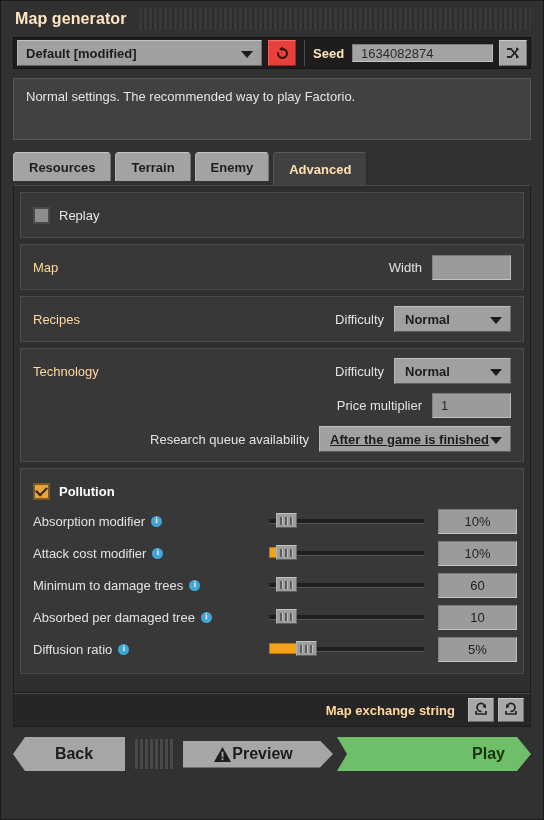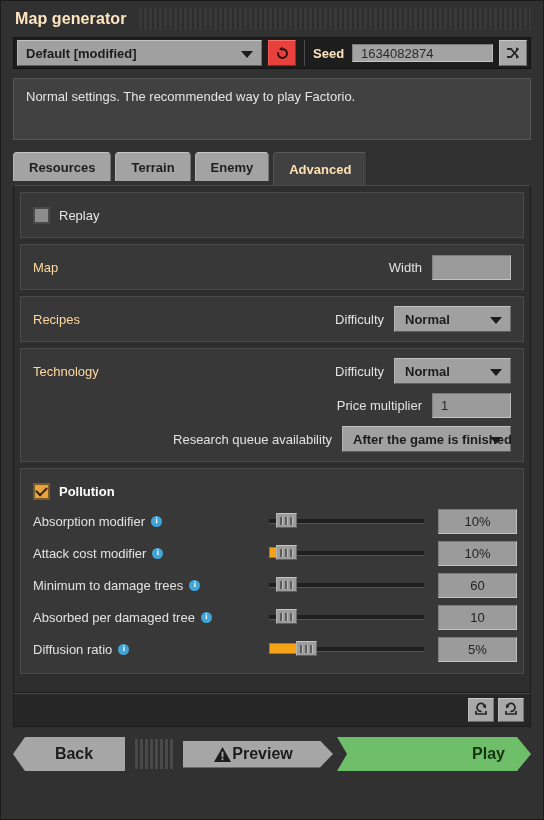--- a/index.html
+++ b/index.html
@@ -274,21 +274,21 @@
     box-sizing: border-box;
     display: flex; align-items: center;
     padding: 0 26px 0 10px;
     color: #1c1c1c;
     font-weight: bold;
     font-size: 13px;
     cursor: pointer;
     white-space: nowrap;
   }
   .dropdown.w-narrow { width: 117px; }
-  .dropdown.w-wide   { width: 169px; }
+  .dropdown.w-wide   { width: 192px; text-decoration: underline; }
 
   
   .slider-row { display: flex; align-items: center; height: 32px; }
   .slider-label {
     width: 236px;
     font-size: 13px;
     color: #e2e2e2;
     display: flex; align-items: center;
     flex: 0 0 auto;
   }
@@ -665,20 +665,21 @@
         </div>
         <div class="valbox">
           <span>5%</span>
         </div>
       </div>
     </div>
 
   </div>
 
   <div class="exchange-bar">
+    <span class="exchange-label">Map exchange string</span>
     <div class="icon-btn">
       <svg width="16" height="16" viewBox="0 0 16 16">
         <path d="M3 9 L3 12 L13 12 L13 9" fill="none" stroke="#242424" stroke-width="1.7"></path>
         <path d="M12 5.2 A4 4 0 1 0 8.6 9.4" fill="none" stroke="#242424" stroke-width="1.7"></path>
         <path d="M12.9 2.2 L12.9 6.6 L9.4 4.5 Z" fill="#242424"></path>
       </svg>
     </div>
     <div class="icon-btn">
       <svg width="16" height="16" viewBox="0 0 16 16">
         <path d="M3 9 L3 12 L13 12 L13 9" fill="none" stroke="#242424" stroke-width="1.7"></path>

